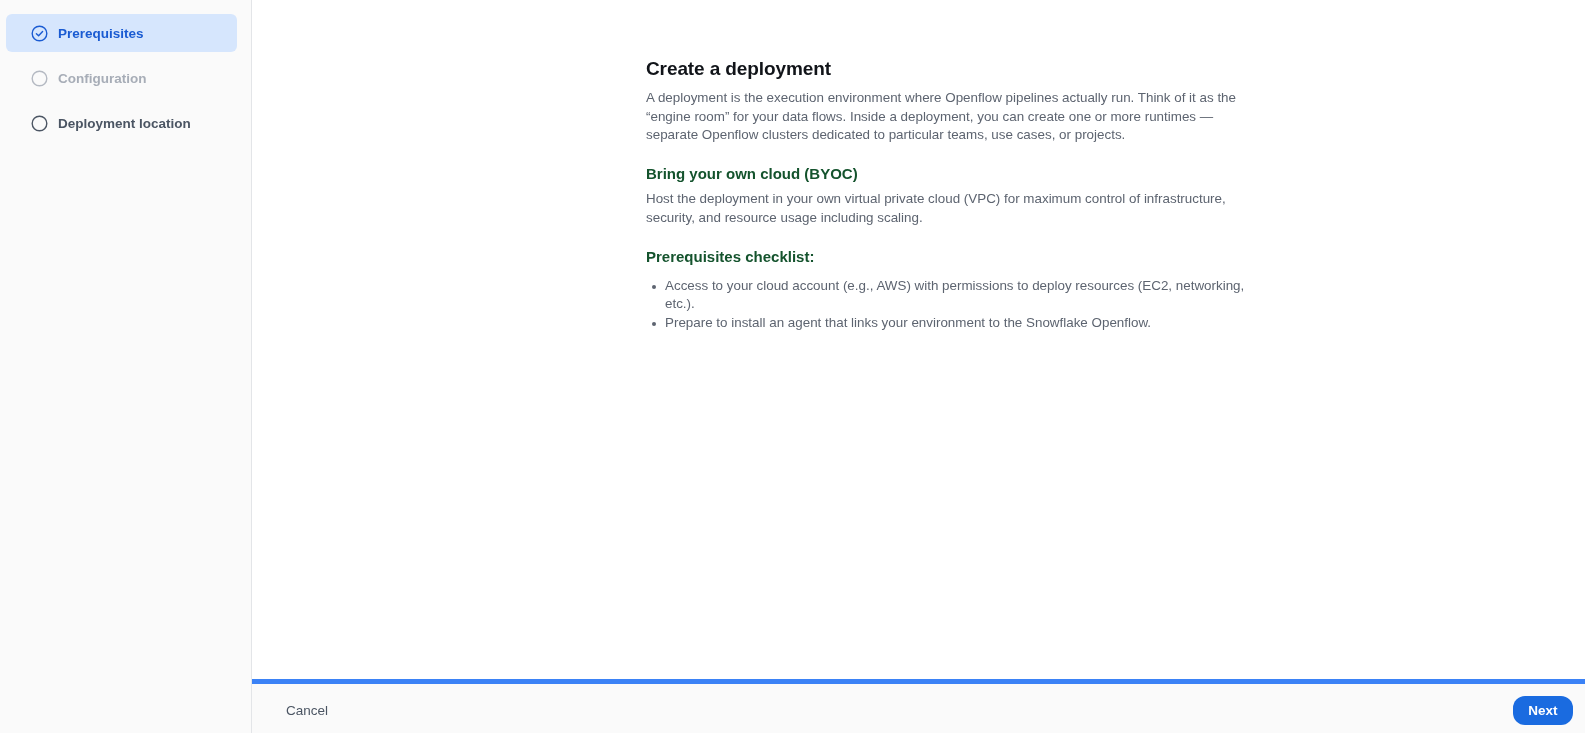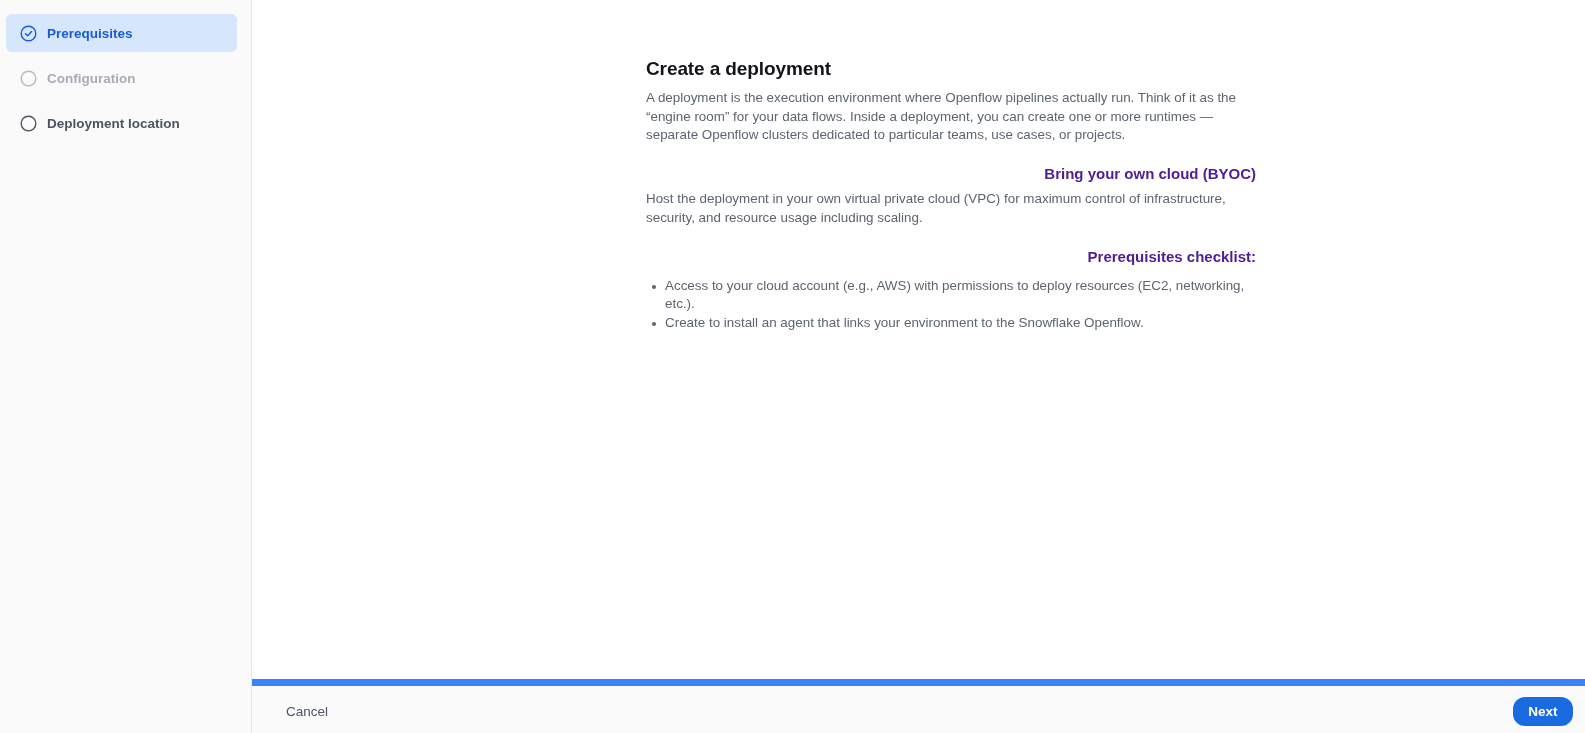--- a/index.html
+++ b/index.html
@@ -11,58 +11,57 @@
     .app { display: flex; width: 1585px; height: 733px; }
     .sidebar {
       width: 252px; height: 733px; background: #fafafa;
       border-right: 1px solid #e3e5e8;
       padding: 14px 14px 0 6px;
       position: relative;
     }
     .step {
       display: flex; align-items: center;
       height: 38px; margin-bottom: 7px;
-      padding-left: 14px; border-radius: 6px;
+      padding-left: 25px; border-radius: 6px;
       font-size: 13.5px; font-weight: 700;
       cursor: pointer;
     }
     .step.active { background: #d6e6fd; color: #1a5bd2; }
     .step.pending { color: #4b5563; }
     .step.disabled { color: #a7adb7; }
     .step .icon {
       width: 17px; height: 17px; margin-right: 10px;
       display: inline-flex; align-items: center; justify-content: center;
     }
     .main { flex: 1; position: relative; height: 733px; }
     .content {
       position: absolute; left: 394px; top: 58px; width: 610px;
     }
     h1 {
       font-size: 19px; font-weight: 700; color: #111419;
       margin-bottom: 9px; letter-spacing: -0.1px;
     }
     h2 {
-      font-size: 15px; font-weight: 700; color: #4c1d95;
+      font-size: 15px; font-weight: 700; color: #14532d;
       margin-bottom: 8px;
-      text-align: right;
     }
     p.desc {
       font-size: 13.4px; line-height: 18.7px; color: #5d6470;
     }
     .sec1 { margin-bottom: 20px; }
     .sec2 { margin-bottom: 20px; }
     ul.checklist { list-style: none; font-size: 13.4px; line-height: 18.7px; color: #5d6470; margin-top: 12px; }
     ul.checklist li { position: relative; padding-left: 19px; }
     ul.checklist li::before {
       content: ""; position: absolute; left: 6px; top: 8px;
       width: 4px; height: 4px; border-radius: 50%; background: #5d6470;
     }
     .footer {
       position: absolute; left: 0; right: 0; bottom: 0; height: 54px;
-      border-top: 7px solid #3b82f6; background: #fafafa;
+      border-top: 5px solid #3b82f6; background: #fafafa;
       display: flex; align-items: center; justify-content: space-between;
       padding: 0 12px 0 20px;
     }
     .btn-cancel {
       background: transparent; border: none; font-size: 13.5px;
       color: #4b5563; padding: 6px 14px; cursor: pointer;
       font-family: "Liberation Sans", sans-serif; margin-top: 4px;
     }
     .btn-next {
       background: #1a6be0; color: #ffffff; border: none;
@@ -107,21 +106,21 @@
     <div class="content">
       <h1>Create a deployment</h1>
       <p class="desc sec1">A deployment is the execution environment where Openflow pipelines actually run. Think of it as the “engine room” for your data flows. Inside a deployment, you can create one or more runtimes — separate Openflow clusters dedicated to particular teams, use cases, or projects.</p>
 
       <h2>Bring your own cloud (BYOC)</h2>
       <p class="desc sec2">Host the deployment in your own virtual private cloud (VPC) for maximum control of infrastructure, security, and resource usage including scaling.</p>
 
       <h2>Prerequisites checklist:</h2>
       <ul class="checklist">
         <li>Access to your cloud account (e.g., AWS) with permissions to deploy resources (EC2, networking, etc.).</li>
-        <li>Create to install an agent that links your environment to the Snowflake Openflow.</li>
+        <li>Prepare to install an agent that links your environment to the Snowflake Openflow.</li>
       </ul>
     </div>
 
     <footer class="footer">
       <button class="btn-cancel">Cancel</button>
       <button class="btn-next">Next</button>
     </footer>
   </main>
 </div>
 

